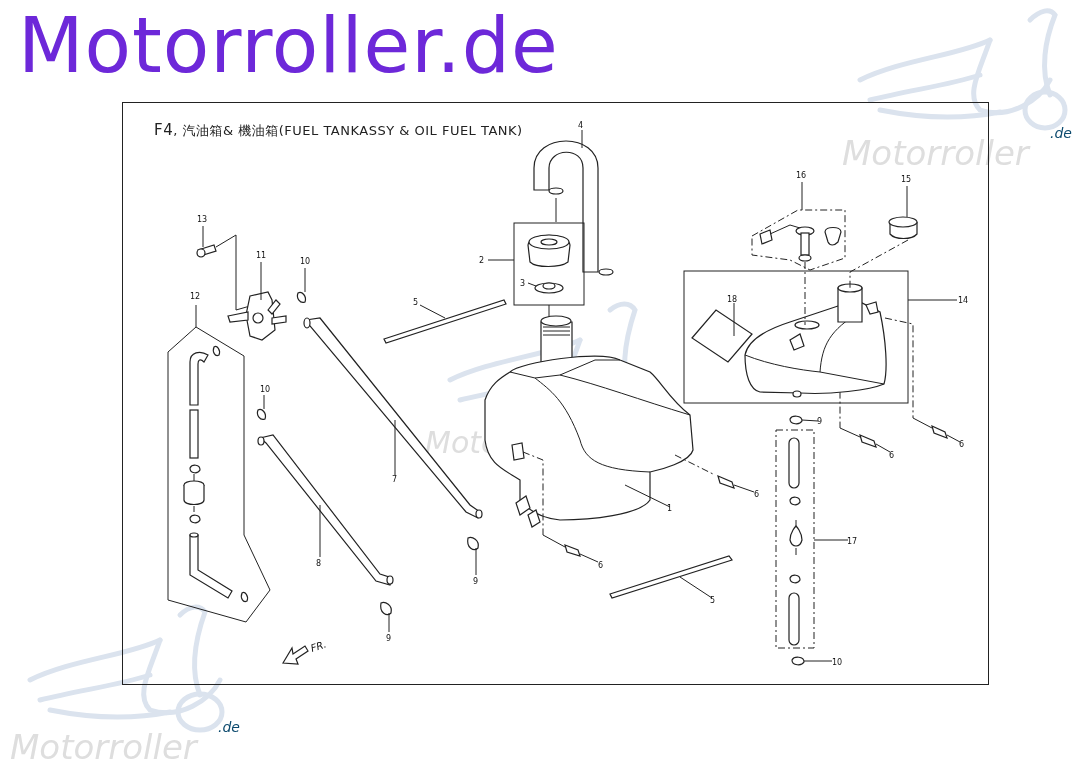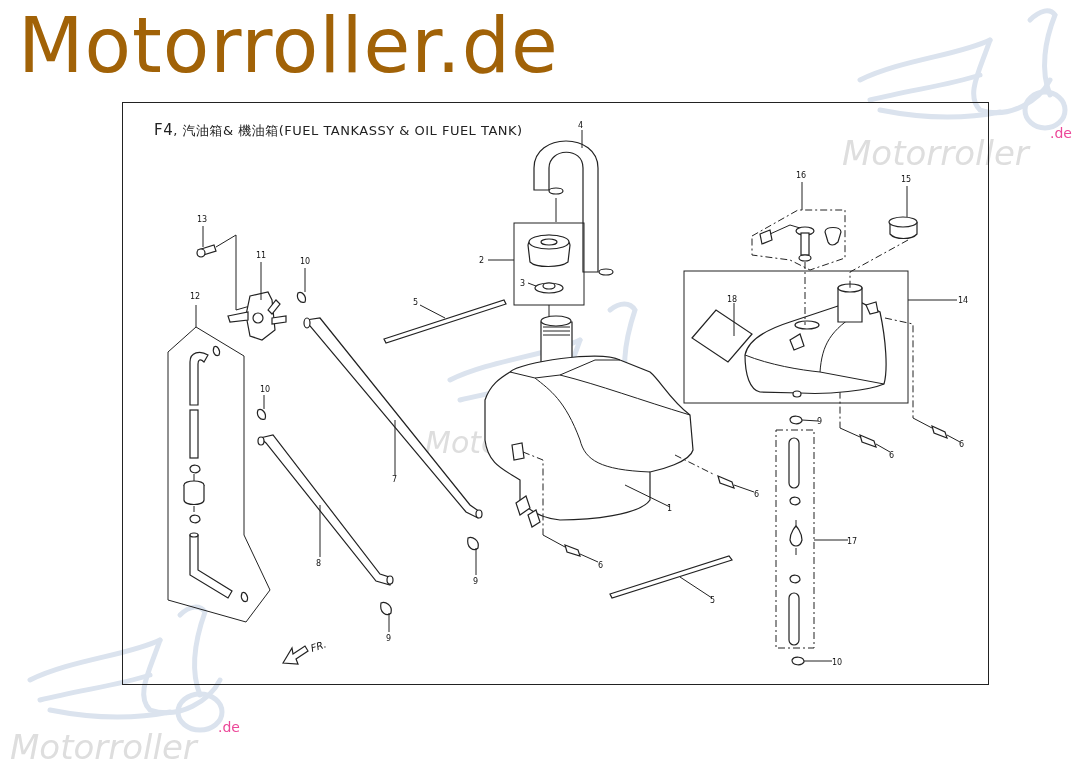--- a/index.html
+++ b/index.html
@@ -1,23 +1,23 @@
 <!DOCTYPE html>
 <html><head>
 <meta charset="utf-8">
 <style>
   html, body { margin: 0; padding: 0; background: #ffffff; }
   body { width: 1085px; height: 768px; position: relative; overflow: hidden;
          font-family: "Liberation Sans", sans-serif; }
-  .wm-top { position: absolute; left: 18px; top: 8px; font-size: 76px; color: #a16207;
+  .wm-top { position: absolute; left: 18px; top: 8px; font-size: 76px; color: #6d28d9;
             font-family: "DejaVu Sans", sans-serif; letter-spacing: 1px; line-height: 1; text-align: center; }
   .wm-logo-text { position: absolute; font-family: "DejaVu Sans", sans-serif; font-weight: normal;
                   font-style: italic; color: #dedede; line-height: 1; }
-  .wm-logo-de { position: absolute; font-family: "DejaVu Sans", sans-serif; 
-                color: #ec4899; line-height: 1; }
+  .wm-logo-de { position: absolute; font-family: "DejaVu Sans", sans-serif; font-style: italic;
+                color: #0c4a6e; line-height: 1; }
   .frame { position: absolute; left: 122px; top: 102px; width: 867px; height: 583px;
            border: 1.5px solid #222; box-sizing: border-box; }
   .title { position: absolute; left: 146px; top: 121px; font-size: 13px; color: #222;
            font-family: "DejaVu Sans", sans-serif; letter-spacing: 0.5px; white-space: nowrap; margin-left: 8px; }
   .title .code { font-size: 15px; }
   svg.diagram { position: absolute; left: 0; top: 0; }
   .lbl { font-family: "DejaVu Sans", sans-serif; font-size: 8px; fill: #111; }
   .part { fill: #fff; stroke: #222; stroke-width: 1.2; }
   .thin { fill: none; stroke: #222; stroke-width: 1; }
   .dash { fill: none; stroke: #222; stroke-width: 1; stroke-dasharray: 7 3 2 3; }

